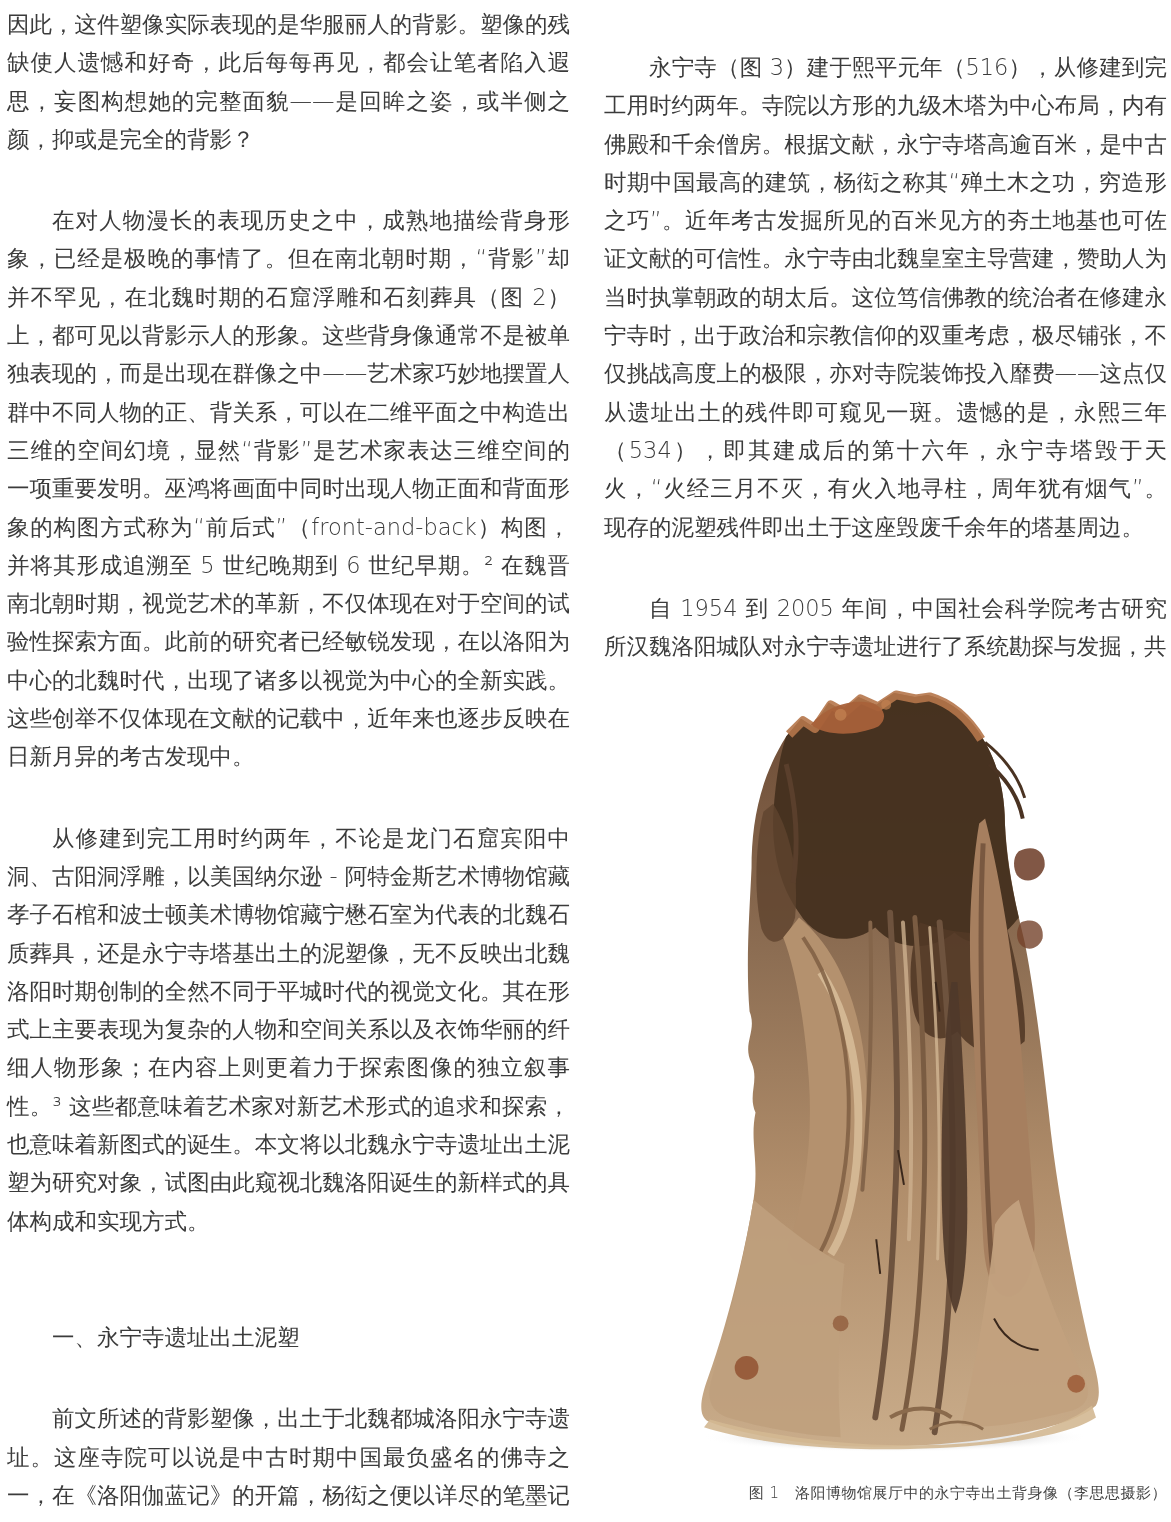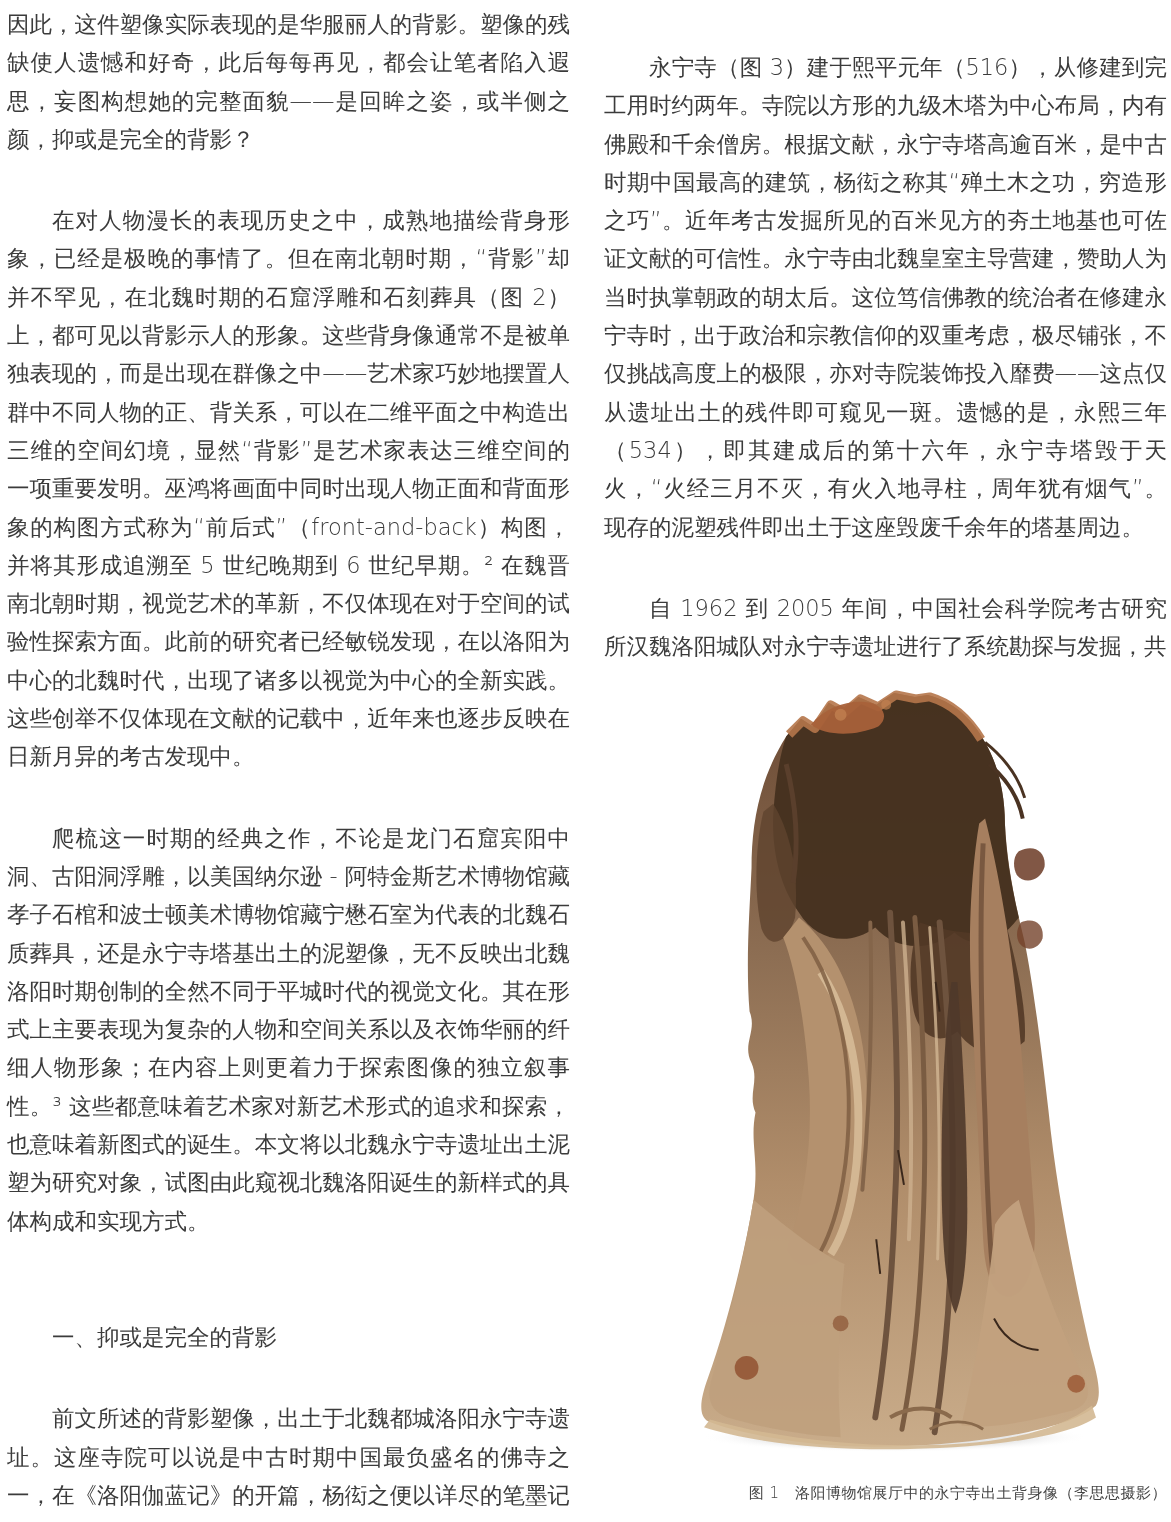--- a/index.html
+++ b/index.html
@@ -50,28 +50,28 @@
   }
 </style>
 </head>
 <body>
 
 <div class="page">
 
   <div class="col col-left">
     <p class="para">因此，这件塑像实际表现的是华服丽人的背影。塑像的残缺使人遗憾和好奇，此后每每再见，都会让笔者陷入遐思，妄图构想她的完整面貌——是回眸之姿，或半侧之颜，抑或是完全的背影？</p>
     <p class="para indent">在对人物漫长的表现历史之中，成熟地描绘背身形象，已经是极晚的事情了。但在南北朝时期，“背影”却并不罕见，在北魏时期的石窟浮雕和石刻葬具（图 2）上，都可见以背影示人的形象。这些背身像通常不是被单独表现的，而是出现在群像之中——艺术家巧妙地摆置人群中不同人物的正、背关系，可以在二维平面之中构造出三维的空间幻境，显然“背影”是艺术家表达三维空间的一项重要发明。巫鸿将画面中同时出现人物正面和背面形象的构图方式称为“前后式”（front-and-back）构图，并将其形成追溯至 5 世纪晚期到 6 世纪早期。² 在魏晋南北朝时期，视觉艺术的革新，不仅体现在对于空间的试验性探索方面。此前的研究者已经敏锐发现，在以洛阳为中心的北魏时代，出现了诸多以视觉为中心的全新实践。这些创举不仅体现在文献的记载中，近年来也逐步反映在日新月异的考古发现中。</p>
-    <p class="para indent">爬梳这一时期的经典之作，不论是龙门石窟宾阳中洞、古阳洞浮雕，以美国纳尔逊 - 阿特金斯艺术博物馆藏孝子石棺和波士顿美术博物馆藏宁懋石室为代表的北魏石质葬具，还是永宁寺塔基出土的泥塑像，无不反映出北魏洛阳时期创制的全然不同于平城时代的视觉文化。其在形式上主要表现为复杂的人物和空间关系以及衣饰华丽的纤细人物形象；在内容上则更着力于探索图像的独立叙事性。³ 这些都意味着艺术家对新艺术形式的追求和探索，也意味着新图式的诞生。本文将以北魏永宁寺遗址出土泥塑为研究对象，试图由此窥视北魏洛阳诞生的新样式的具体构成和实现方式。</p>
-    <h2 class="section-heading">一、抑或是完全的背影</h2>
+    <p class="para indent">从修建到完工用时约两年，不论是龙门石窟宾阳中洞、古阳洞浮雕，以美国纳尔逊 - 阿特金斯艺术博物馆藏孝子石棺和波士顿美术博物馆藏宁懋石室为代表的北魏石质葬具，还是永宁寺塔基出土的泥塑像，无不反映出北魏洛阳时期创制的全然不同于平城时代的视觉文化。其在形式上主要表现为复杂的人物和空间关系以及衣饰华丽的纤细人物形象；在内容上则更着力于探索图像的独立叙事性。³ 这些都意味着艺术家对新艺术形式的追求和探索，也意味着新图式的诞生。本文将以北魏永宁寺遗址出土泥塑为研究对象，试图由此窥视北魏洛阳诞生的新样式的具体构成和实现方式。</p>
+    <h2 class="section-heading">一、永宁寺遗址出土泥塑</h2>
     <p class="para indent">前文所述的背影塑像，出土于北魏都城洛阳永宁寺遗址。这座寺院可以说是中古时期中国最负盛名的佛寺之一，在《洛阳伽蓝记》的开篇，杨衒之便以详尽的笔墨记述了寺院的宏阔、寺塔的巍峨，以及发生在这座寺院内的种种故事。对于曾经生活在洛阳城的杨衒之而言，永宁寺不仅</p>
   </div>
 
   <div class="col col-right">
     <p class="para indent">永宁寺（图 3）建于熙平元年（516），从修建到完工用时约两年。寺院以方形的九级木塔为中心布局，内有佛殿和千余僧房。根据文献，永宁寺塔高逾百米，是中古时期中国最高的建筑，杨衒之称其“殚土木之功，穷造形之巧”。近年考古发掘所见的百米见方的夯土地基也可佐证文献的可信性。永宁寺由北魏皇室主导营建，赞助人为当时执掌朝政的胡太后。这位笃信佛教的统治者在修建永宁寺时，出于政治和宗教信仰的双重考虑，极尽铺张，不仅挑战高度上的极限，亦对寺院装饰投入靡费——这点仅从遗址出土的残件即可窥见一斑。遗憾的是，永熙三年（534），即其建成后的第十六年，永宁寺塔毁于天火，“火经三月不灭，有火入地寻柱，周年犹有烟气”。现存的泥塑残件即出土于这座毁废千余年的塔基周边。</p>
-    <p class="para indent">自 1962 到 2005 年间，中国社会科学院考古研究所汉魏洛阳城队对永宁寺遗址进行了系统勘探与发掘，共</p>
+    <p class="para indent">自 1954 到 2005 年间，中国社会科学院考古研究所汉魏洛阳城队对永宁寺遗址进行了系统勘探与发掘，共</p>
 
     <figure class="figure">
       <div class="statue-wrap">
         <svg viewBox="0 0 420 780" width="420" height="772" role="img">
           <defs>
             <linearGradient id="robe" x1="0" y1="0" x2="0" y2="1">
               <stop offset="0" stop-color="#6b4a34"></stop>
               <stop offset="0.35" stop-color="#8d6e53"></stop>
               <stop offset="0.65" stop-color="#b08d6a"></stop>
               <stop offset="1" stop-color="#c9ac8a"></stop>

